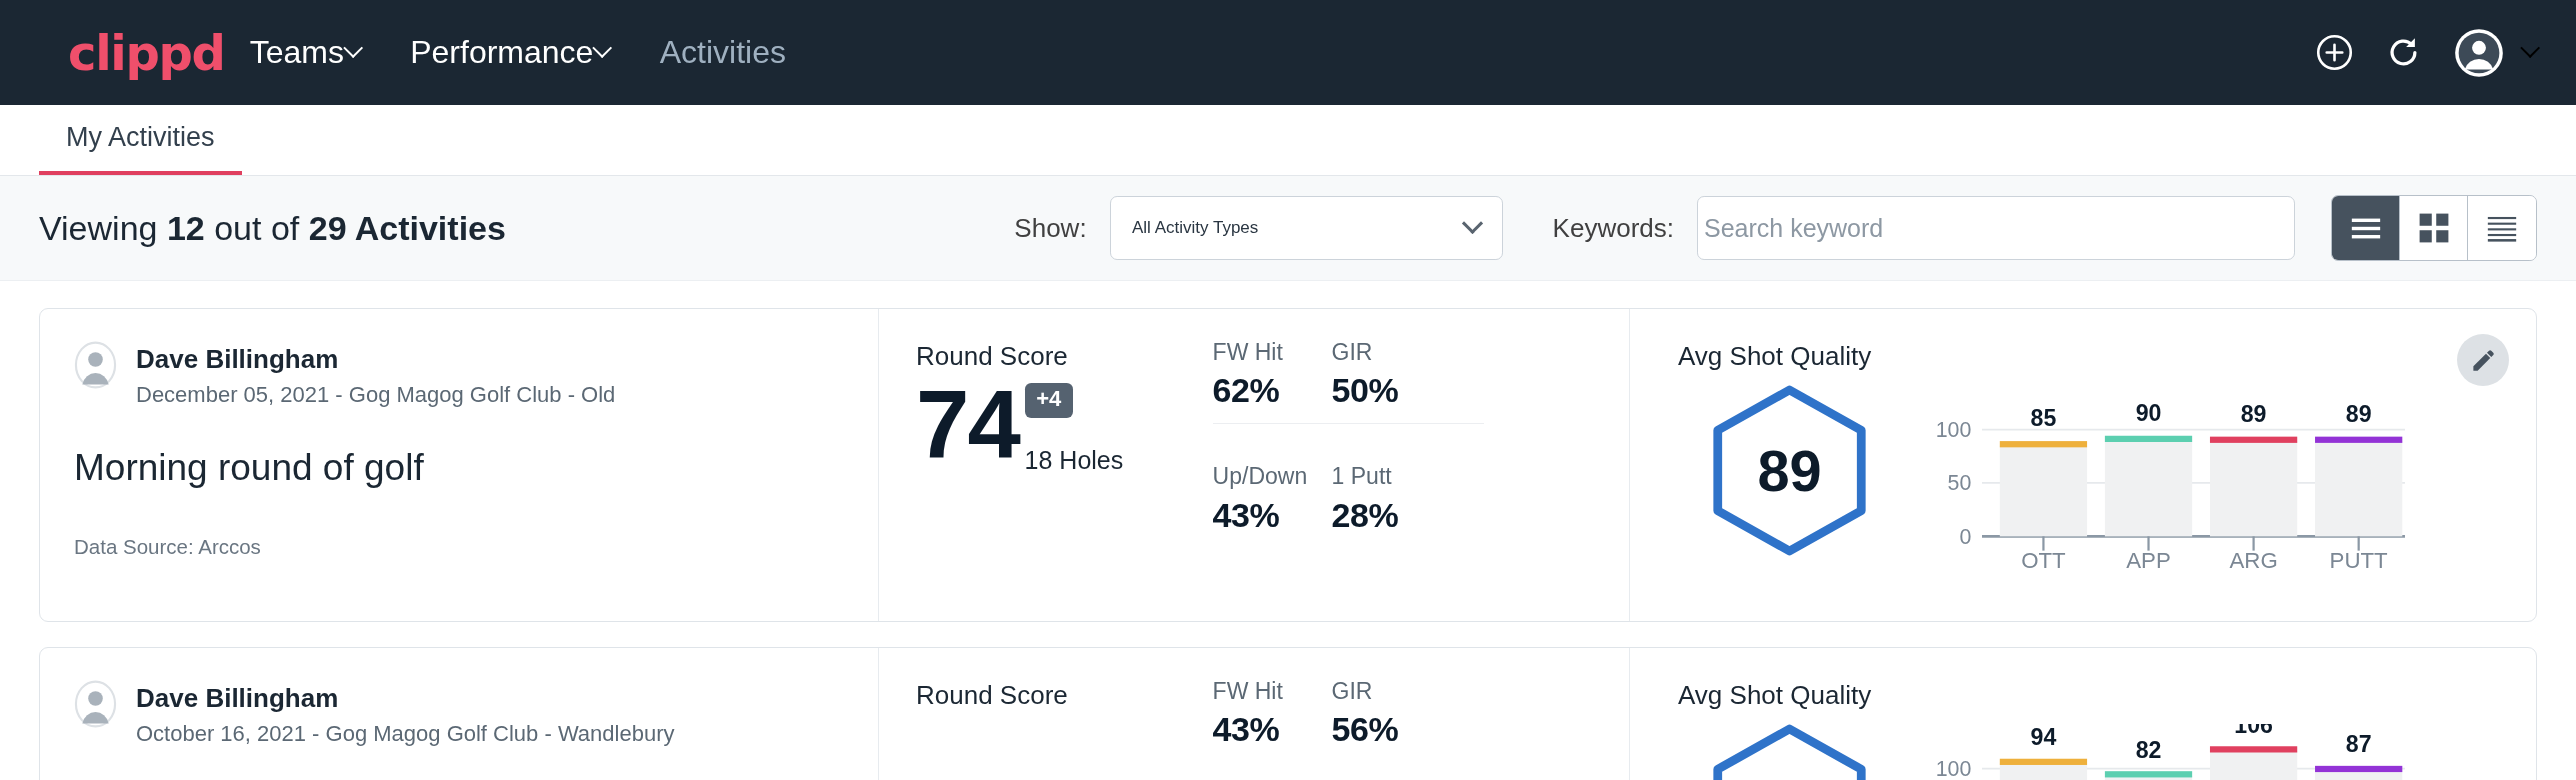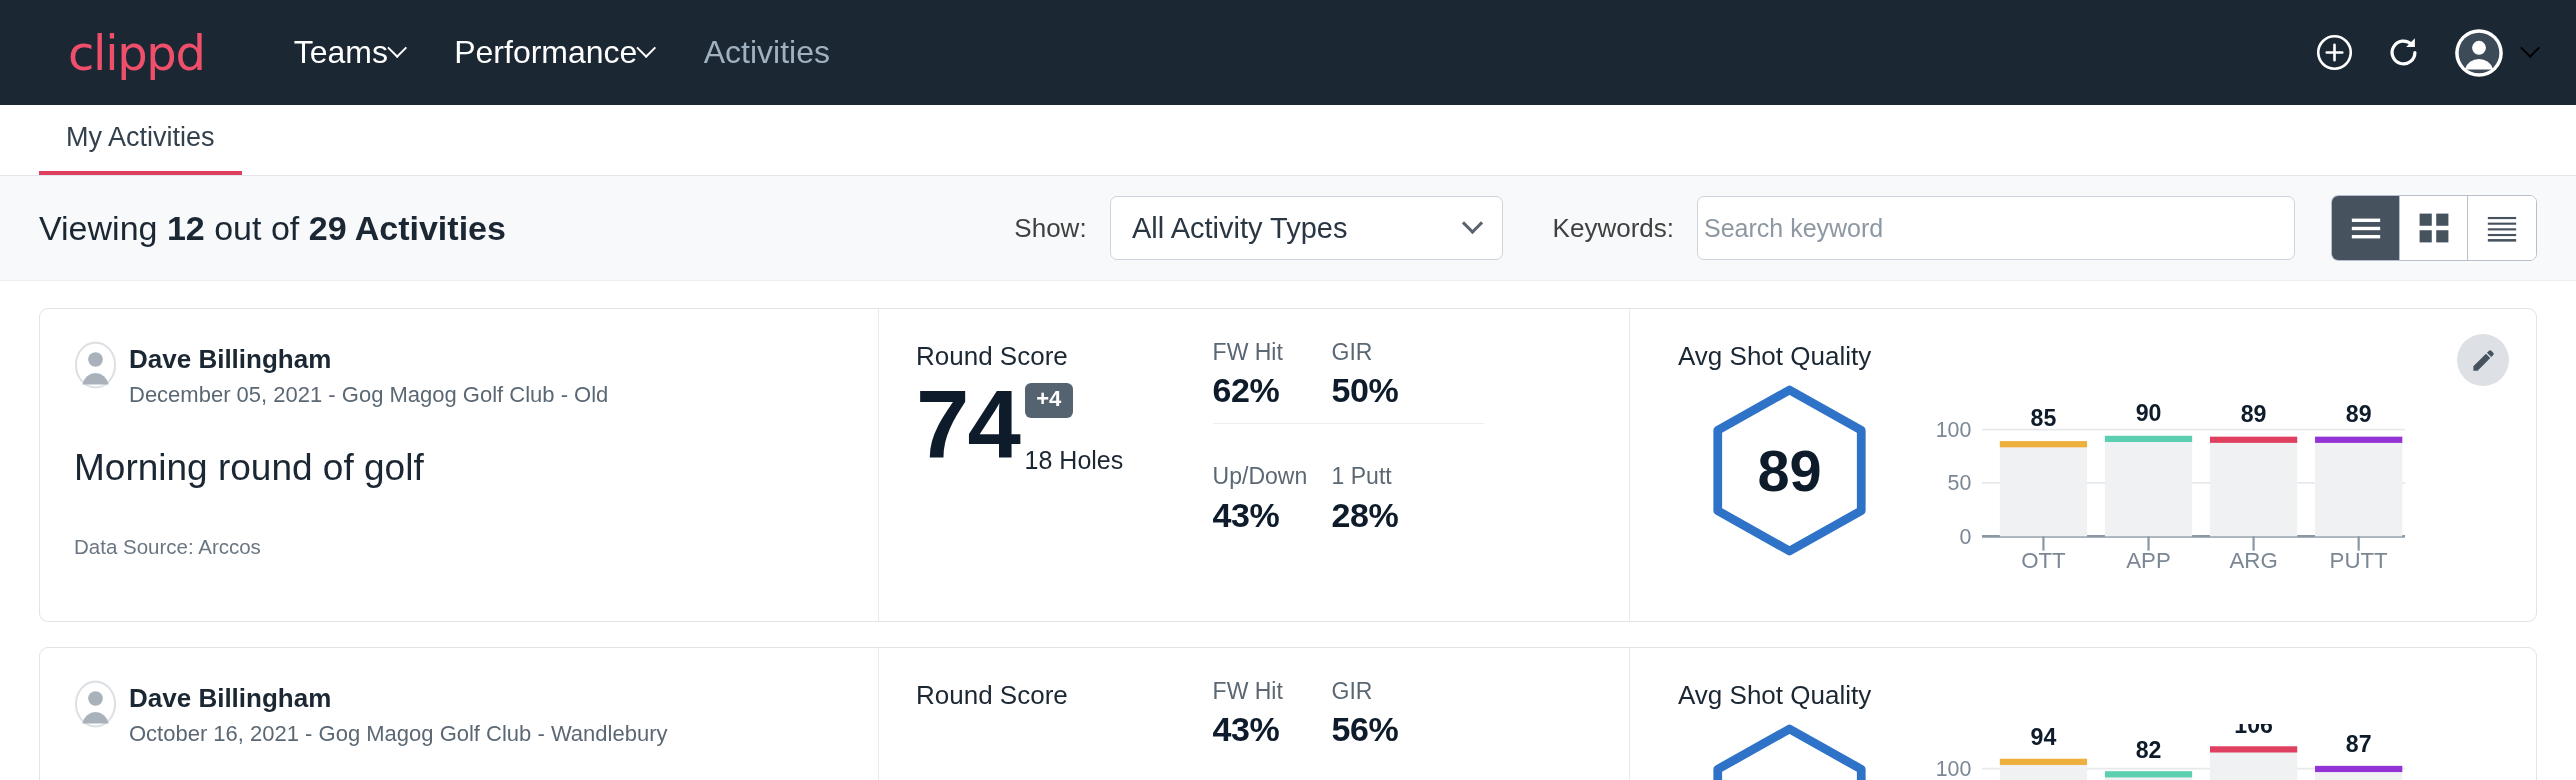--- a/index.html
+++ b/index.html
@@ -15,25 +15,24 @@
     height: 105px;
     background: #1b2733;
     display: flex;
     align-items: center;
     padding: 0 39px 0 68px;
     position: relative;
   }
   .brand {
     color: #e8days;
     font-size: 48px;
-    font-weight: 400;
+    font-weight: 700;
     letter-spacing: -1.3px;
     color: #ef4f6b;
     font-family: "DejaVu Sans", sans-serif;
-    margin-right: 64px;
     line-height: 1;
     user-select: none;
   }
   .navlinks { display: flex; align-items: center; gap: 0px; }
   .navlink {
     color: #ffffff;
     font-size: 32px;
     padding: 0 25px;
     display: flex;
     align-items: center;
@@ -89,21 +88,21 @@
   .viewing b { font-weight: 700; }
   .filter-group { display: flex; align-items: center; margin-left: auto; }
   .flabel { font-size: 26px; color: #404040; margin-right: 23px; white-space: nowrap; }
   .select {
     width: 393px; height: 64px;
     background: #ffffff;
     border: 0.9px solid #ccd3da;
     border-radius: 7.1px;
     display: flex; align-items: center;
     padding: 0 21.4px;
-    font-size: 29px; color: #2a3642;
+    font-size: 17px; color: #2a3642;
     cursor: pointer;
     position: relative;
   }
   .select .chev {
     margin-left: auto;
     width: 15px; height: 15px;
     border-right: 3.6px solid #59646f;
     border-bottom: 3.6px solid #59646f;
     transform: rotate(45deg) translate(-3.6px,-3.6px);
   }
@@ -151,21 +150,21 @@
     height: 314px;
     display: flex;
     position: relative;
     margin-bottom: 25px;
   }
   .card-left {
     width: 839px;
     padding: 32px 36px 0 34px;
     border-right: 0.9px solid #e7ebef;
   }
-  .who { display: flex; align-items: flex-start; gap: 12px; }
+  .who { display: flex; align-items: flex-start; gap: 19px; }
   .who-text { padding-top: 1.8px; }
   .who-name { font-size: 26px; font-weight: 700; color: #1b2733; line-height: 1.25; }
   .who-sub { font-size: 22px; color: #5b6874; margin-top: 7.1px; }
   .card-title { font-size: 37px; color: #1b2733; margin-top: 39px; font-weight: 400; }
   .card-source { font-size: 20.5px; color: #6a7682; margin-top: 46px; }
 
   .card-score {
     width: 330px;
     padding: 32px 0 0 37px;
   }

